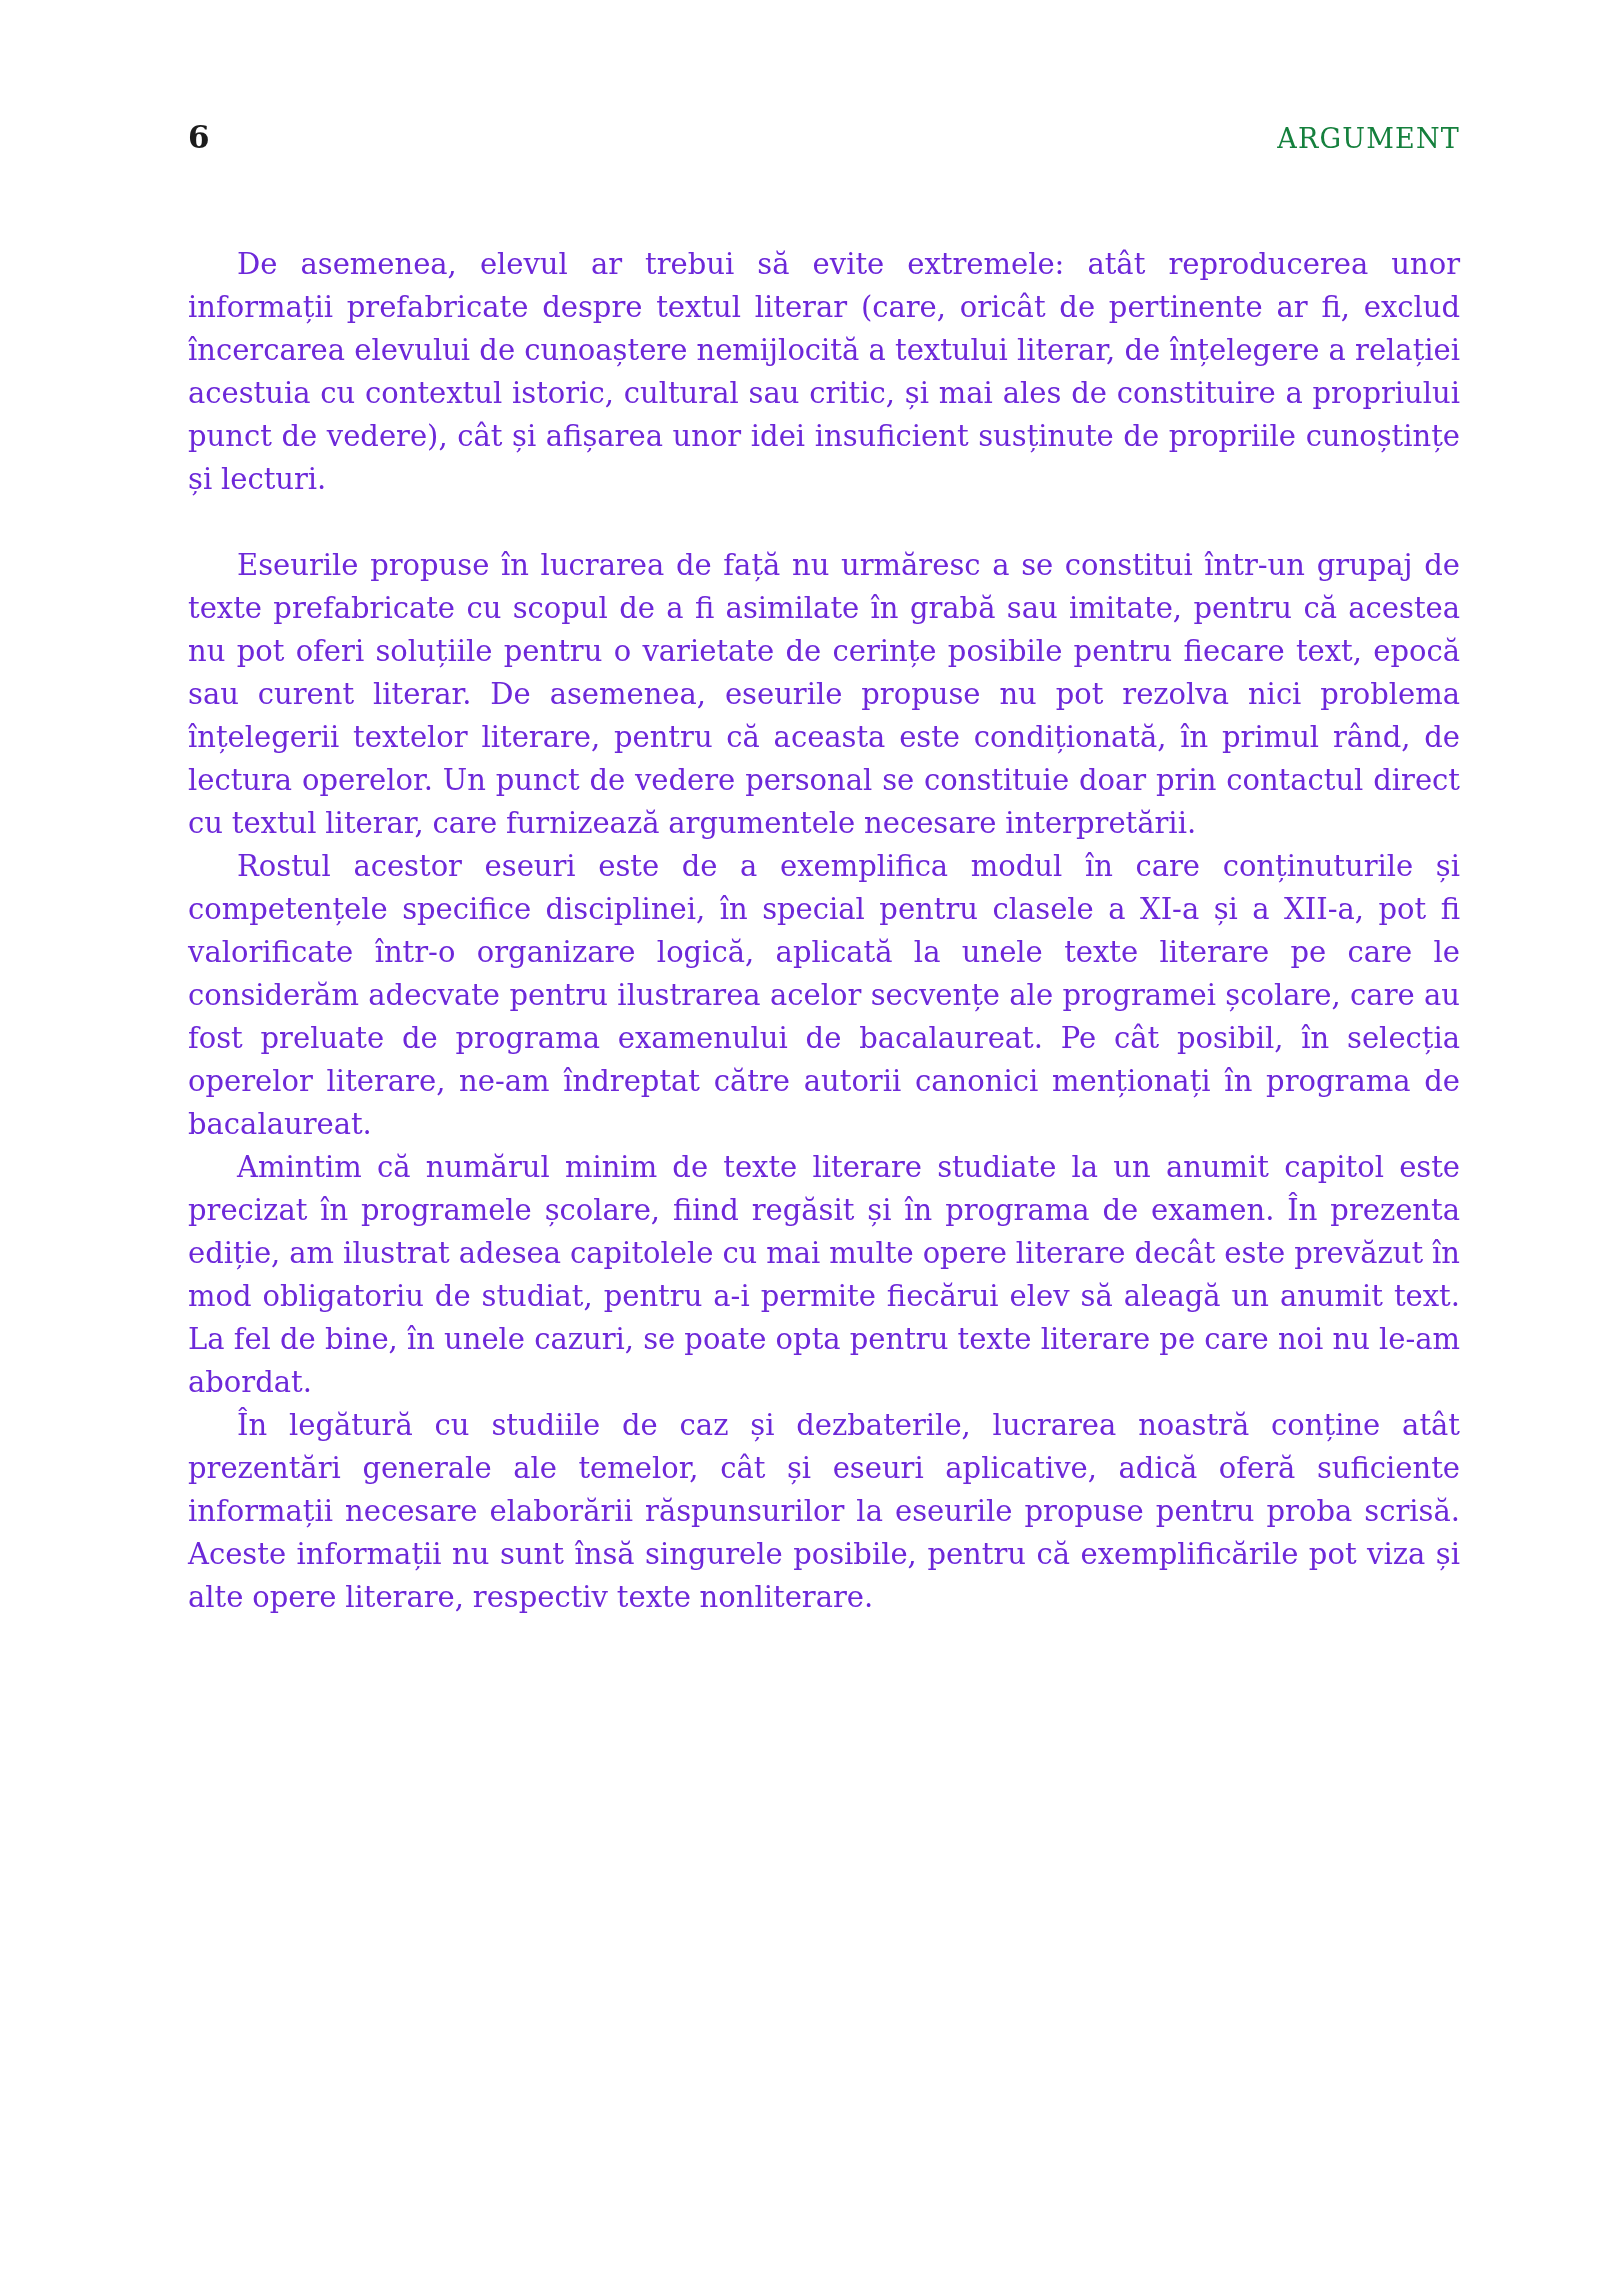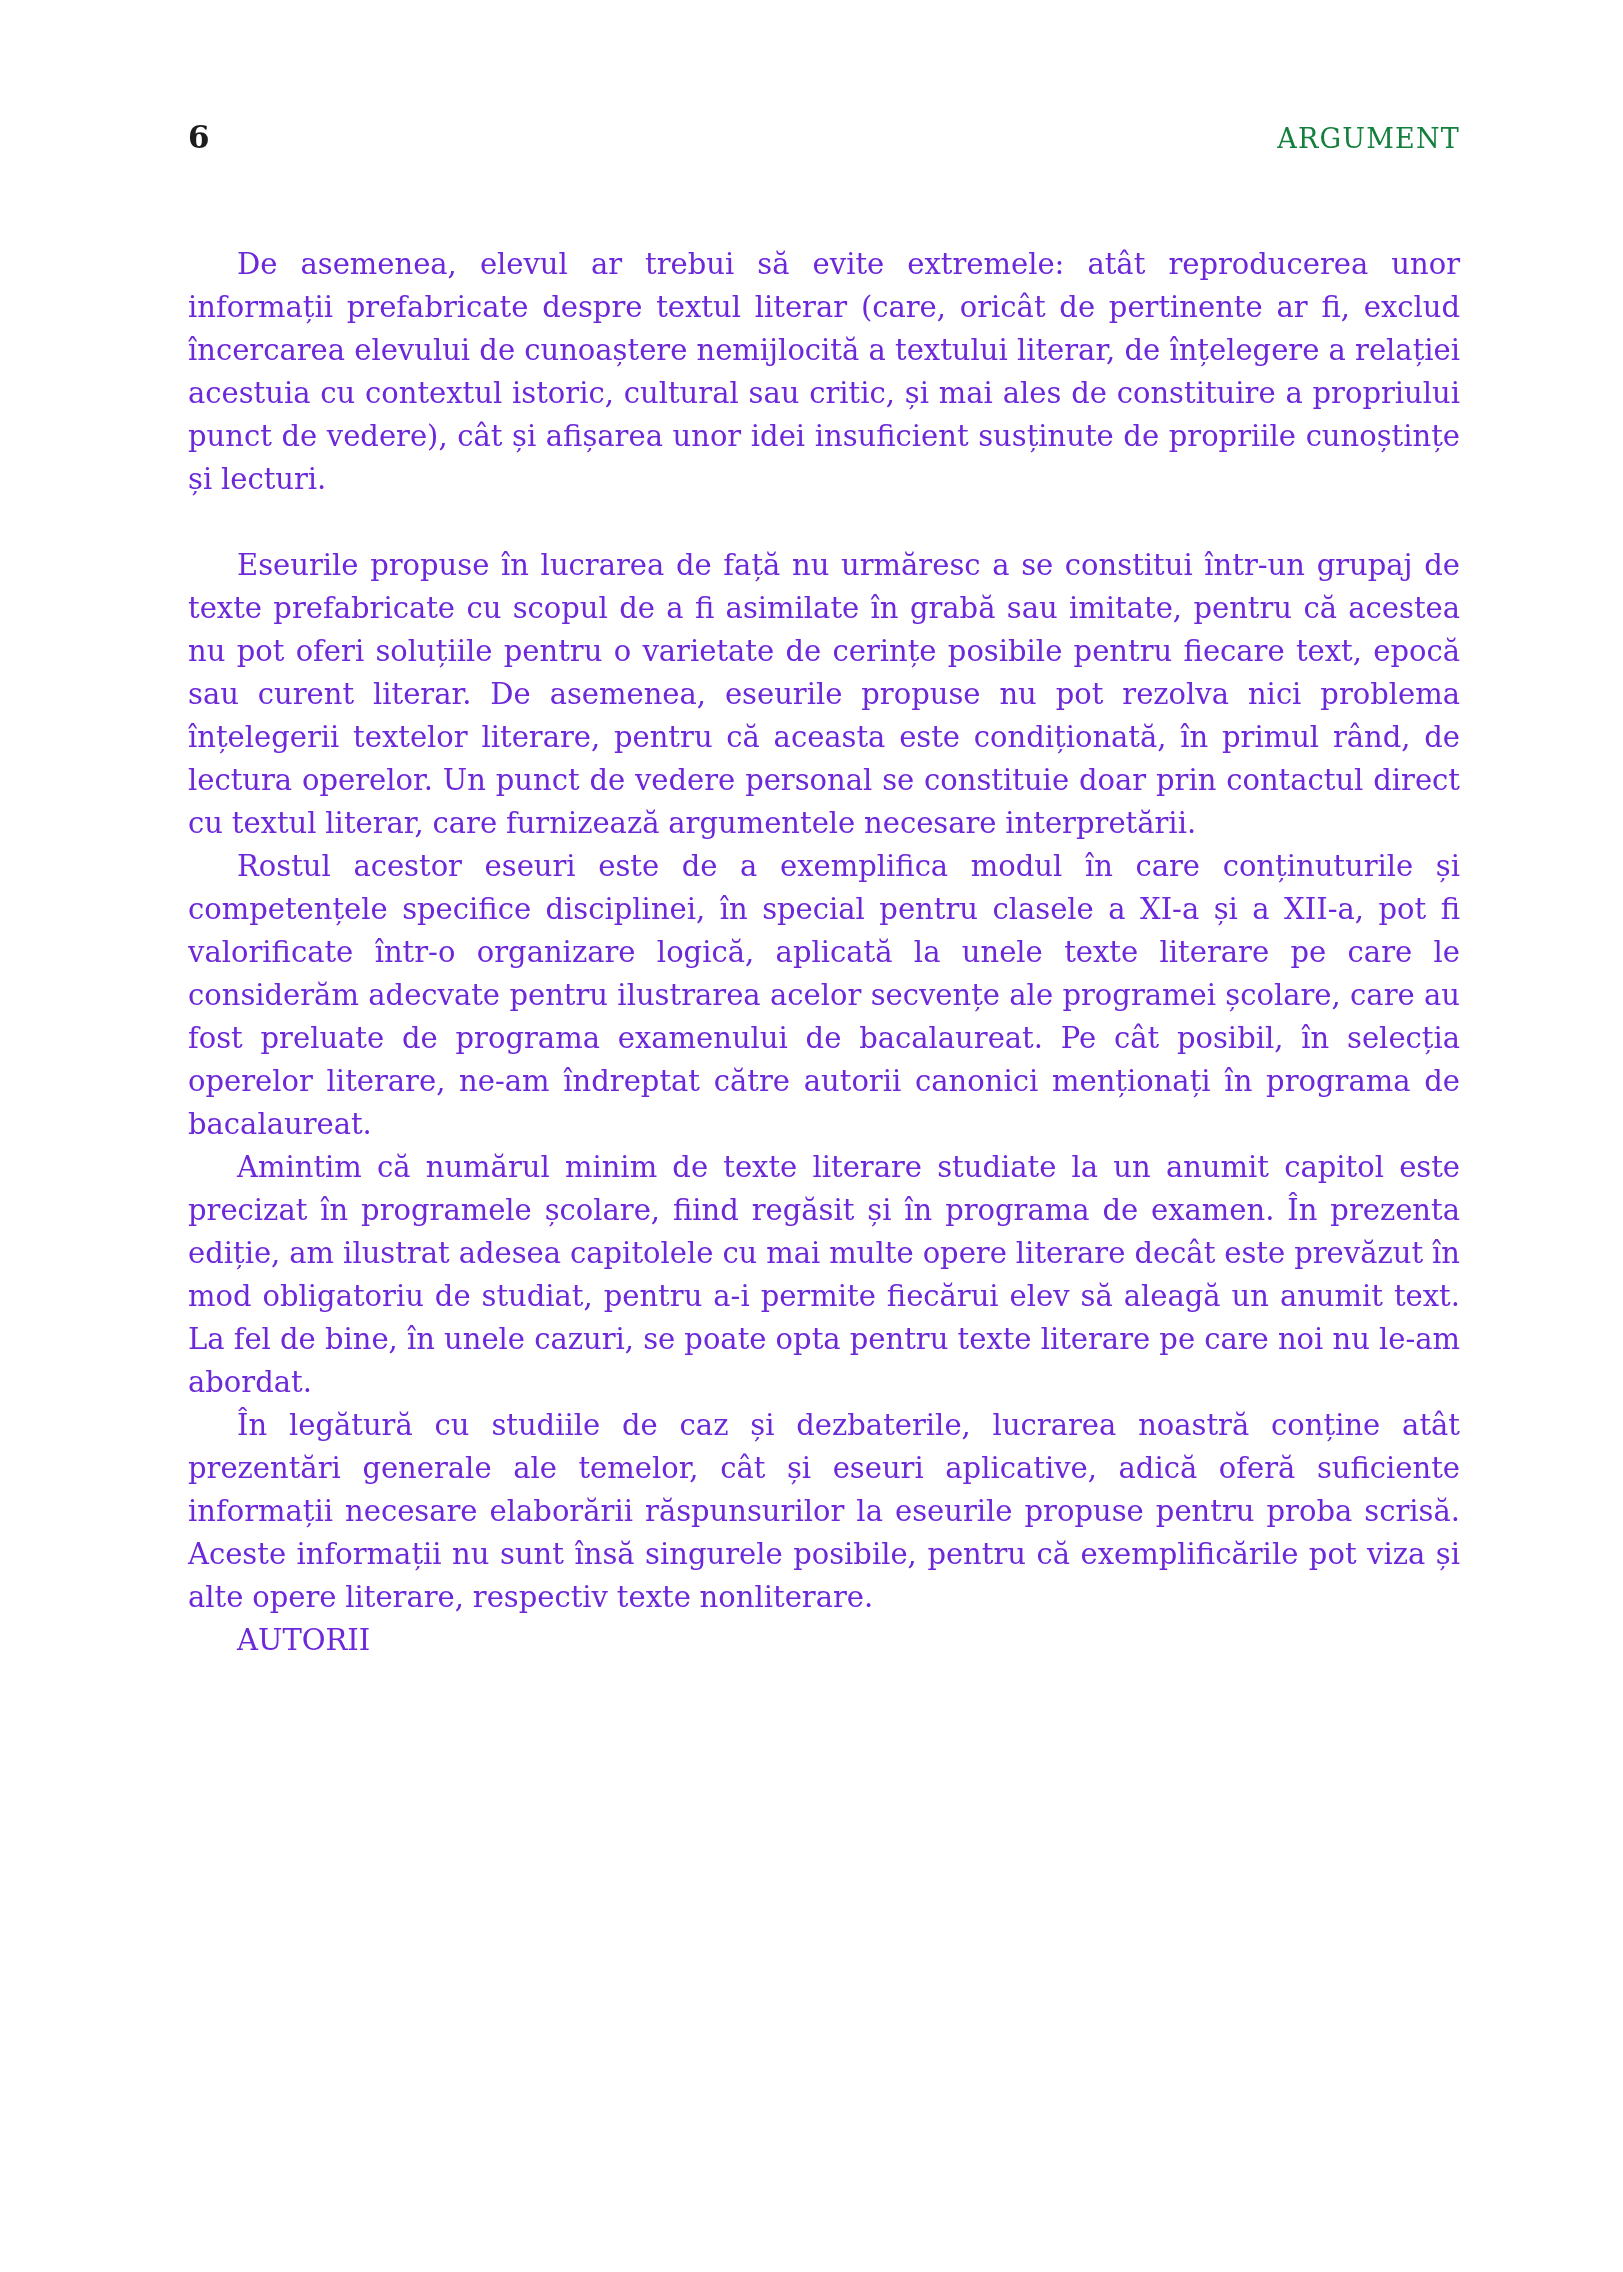--- a/index.html
+++ b/index.html
@@ -66,17 +66,16 @@
     <span class="page-number">6</span>
     <span class="header-title">ARGUMENT</span>
   </div>
 
   <div class="body-text">
     <p>De asemenea, elevul ar trebui să evite extremele: atât reproducerea unor informații prefabricate despre textul literar (care, oricât de pertinente ar fi, exclud încercarea elevului de cunoaștere nemijlocită a textului literar, de înțelegere a relației acestuia cu contextul istoric, cultural sau critic, și mai ales de constituire a propriului punct de vedere), cât și afișarea unor idei insuficient susținute de propriile cunoștințe și lecturi.</p>
     <p class="gap-before">Eseurile propuse în lucrarea de față nu urmăresc a se constitui într-un grupaj de texte prefabricate cu scopul de a fi asimilate în grabă sau imitate, pentru că acestea nu pot oferi soluțiile pentru o varietate de cerințe posibile pentru fiecare text, epocă sau curent literar. De asemenea, eseurile propuse nu pot rezolva nici problema înțelegerii textelor literare, pentru că aceasta este condiționată, în primul rând, de lectura operelor. Un punct de vedere personal se constituie doar prin contactul direct cu textul literar, care furnizează argumentele necesare interpretării.</p>
     <p>Rostul acestor eseuri este de a exemplifica modul în care conținuturile și competențele specifice disciplinei, în special pentru clasele a XI-a și a XII-a, pot fi valorificate într-o organizare logică, aplicată la unele texte literare pe care le considerăm adecvate pentru ilustrarea acelor secvențe ale programei școlare, care au fost preluate de programa examenului de bacalaureat. Pe cât posibil, în selecția operelor literare, ne-am îndreptat către autorii canonici menționați în programa de bacalaureat.</p>
     <p>Amintim că numărul minim de texte literare studiate la un anumit capitol este precizat în programele școlare, fiind regăsit și în programa de examen. În prezenta ediție, am ilustrat adesea capitolele cu mai multe opere literare decât este prevăzut în mod obligatoriu de studiat, pentru a-i permite fiecărui elev să aleagă un anumit text. La fel de bine, în unele cazuri, se poate opta pentru texte literare pe care noi nu le-am abordat.</p>
     <p>În legătură cu studiile de caz și dezbaterile, lucrarea noastră conține atât prezentări generale ale temelor, cât și eseuri aplicative, adică oferă suficiente informații necesare elaborării răspunsurilor la eseurile propuse pentru proba scrisă. Aceste informații nu sunt însă singurele posibile, pentru că exemplificările pot viza și alte opere literare, respectiv texte nonliterare.</p>
-    <p class="signature">AUTORII</p>
   </div>
 
 </div>
 
 
 </body></html>

